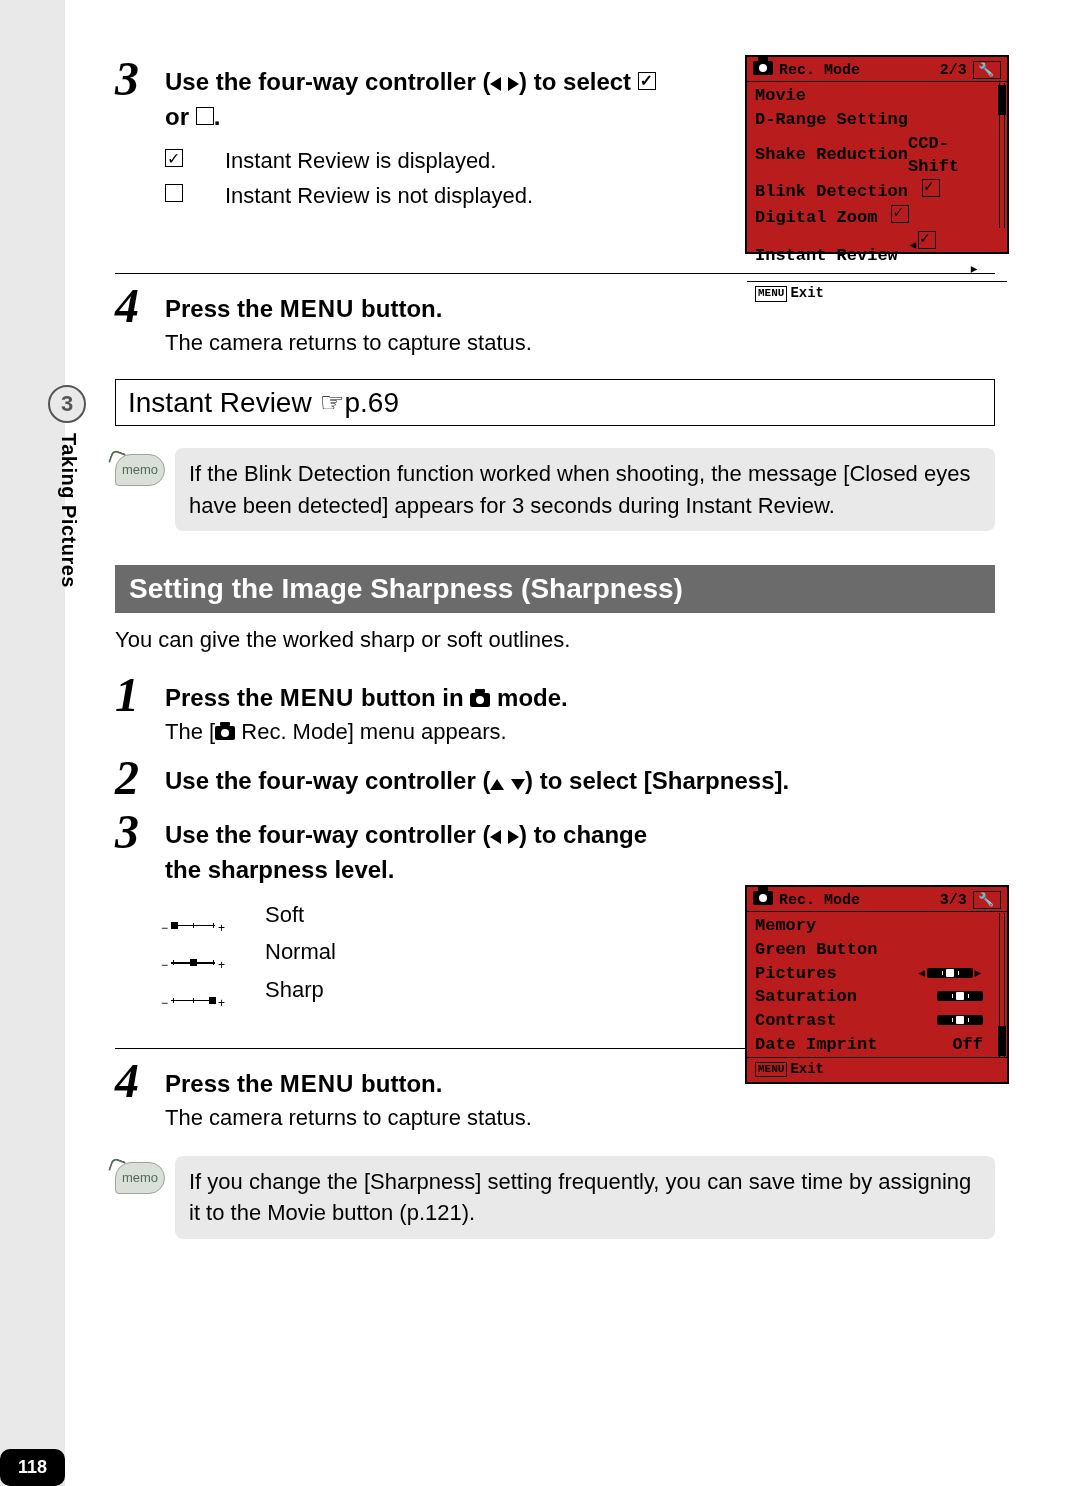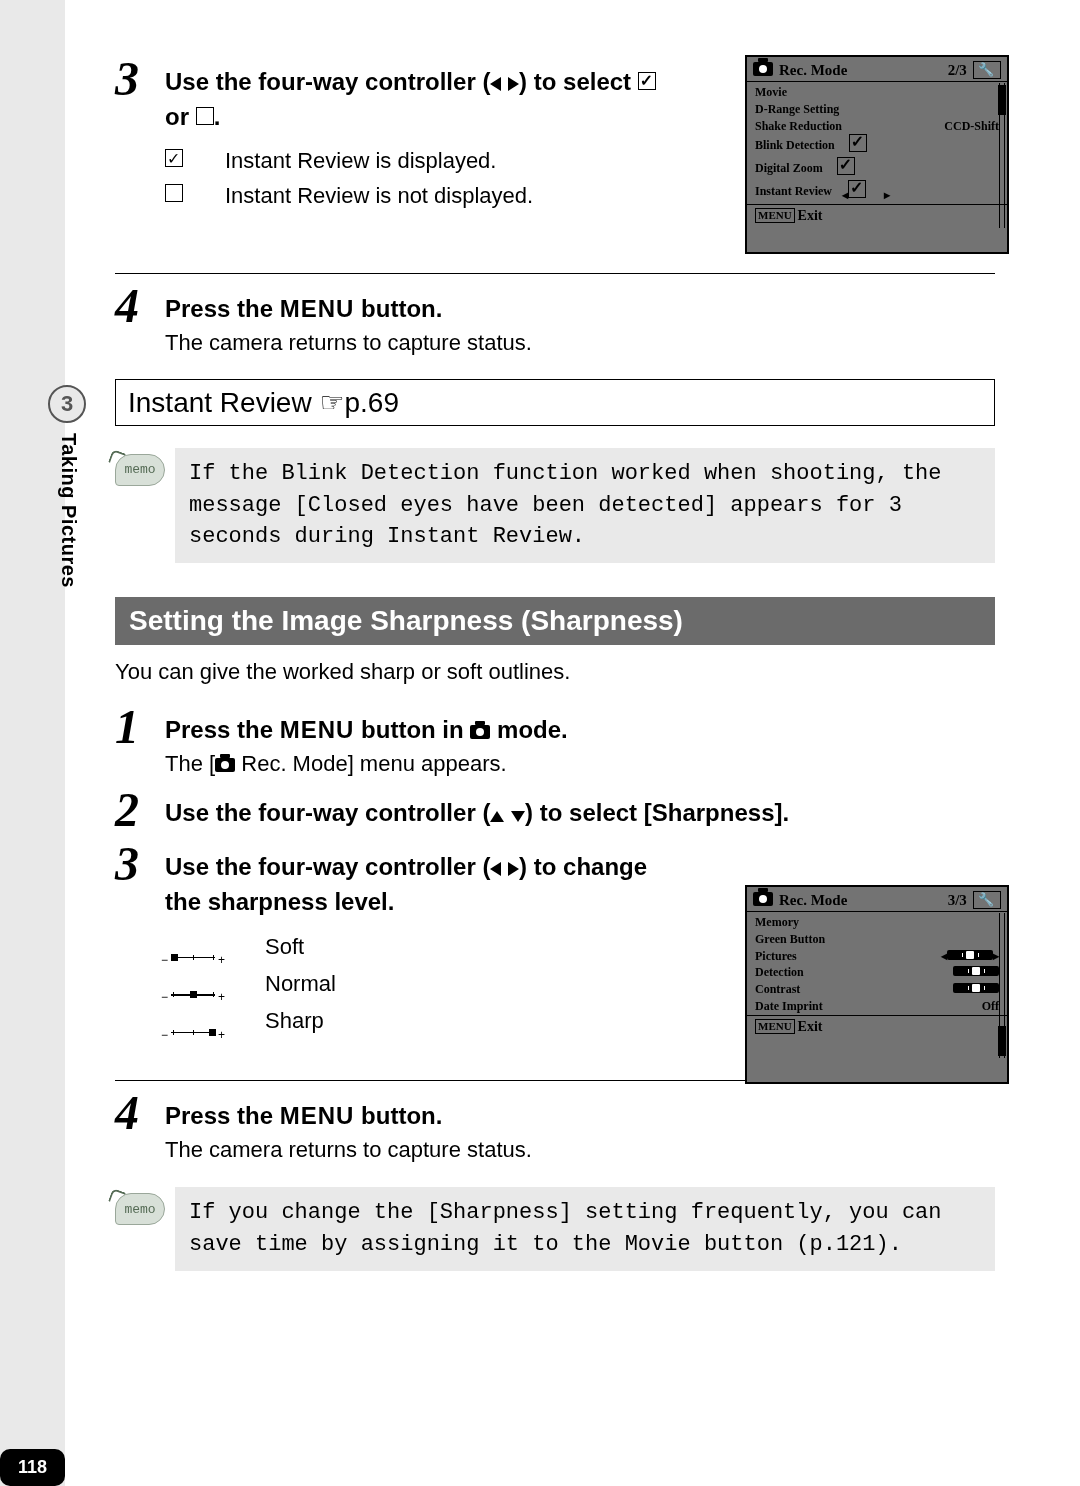--- a/index.html
+++ b/index.html
@@ -96,37 +96,37 @@
   .bullet-sym {
     width: 60px;
     text-align: left;
     font-size: 20px;
   }
   .chk { display:inline-block; width:16px; height:16px; border:1.5px solid #000; position:relative; }
   .chk.on::after { content:"✓"; position:absolute; left:1px; top:-4px; font-size:16px; }
   .screen {
     position: absolute;
     border: 2.5px solid #000;
-    background: #737373;
-    font-family: Liberation Serif, serif;
+    background: #b91c1c;
+    font-family: Liberation Mono, monospace;
   }
   .screen1 { left: 630px; top: 0px; width: 260px; height: 195px; }
   .screen2 { left: 630px; top: 830px; width: 260px; height: 195px; }
   .sc-head {
     display: flex;
     align-items: center;
     padding: 4px 6px 2px 6px;
     font-weight: bold;
     font-size: 15px;
     border-bottom: 1.5px solid #000;
   }
   .sc-head .cam { margin-right: 6px; font-size:15px; }
   .sc-head .pg { margin-left: auto; margin-right: 6px; font-weight:bold; }
   .sc-head .tool-box { border:1.5px solid #000; padding:0 5px; font-size:13px; }
-  .sc-body { padding: 2px 8px 0 8px; font-size: 12px; font-weight:bold; line-height:1.4; position:relative; }
+  .sc-body { padding: 2px 24px 0 8px; font-size: 17px; font-weight:bold; line-height:1.4; position:relative; }
   .sc-row { display:flex; align-items:center; }
   .sc-row .lbl { flex: 0 0 auto; }
   .sc-row .val { margin-left: auto; }
   .sc-hl { font-weight: bold; align-items: center; }
   .sc-foot {
     border-top: 1.5px solid #000;
     padding: 3px 8px;
     font-size: 14px;
     font-weight: bold;
   }
@@ -164,21 +164,20 @@
   .xref-box {
     border: 1.5px solid #000;
     padding: 6px 12px;
     font-size: 28px;
     margin-top: 20px;
   }
   .memo-row {
     display:flex;
     align-items:flex-start;
     margin-top: 22px;
-    font-family: Liberation Mono, monospace;
   }
   .memo-icon {
     width: 60px; flex-shrink:0;
     padding-top: 6px;
   }
   .memo-bubble {
     width:48px; height:30px;
     background:#d8e0d8;
     border:1px solid #9aa79a;
     border-radius: 16px 16px 16px 4px;
@@ -192,20 +191,21 @@
     width:12px; height:12px; border-left:2px solid #556b55; border-top:2px solid #556b55;
     border-radius: 6px 0 0 0;
     transform: rotate(20deg);
   }
   .memo-text {
     flex:1;
     background:#e9e9e9;
     padding: 10px 14px;
     font-size: 22px;
     line-height:1.45;
+    border-radius:8px;
   }
   .section-bar {
     background:#6b6b6b;
     color:#fff;
     font-weight:bold;
     font-size:28px;
     padding: 8px 14px;
     margin-top: 34px;
   }
   .intro {
@@ -405,21 +405,21 @@
             <span class="lbl">Memory</span>
           </div>
         <div class="sc-row">
             <span class="lbl">Green Button</span>
           </div>
         <div class="sc-row sc-hl">
             <span class="lbl">Pictures</span>
             <span class="val">◂<span class="slider-track"><span class="slider-knob" style="left:19px;"></span></span>▸</span>
           </div>
         <div class="sc-row">
-            <span class="lbl">Detection</span>
+            <span class="lbl">Saturation</span>
             <span class="val"><span class="slider-track"><span class="slider-knob" style="left:19px;"></span></span></span>
           </div>
         <div class="sc-row">
             <span class="lbl">Contrast</span>
             <span class="val"><span class="slider-track"><span class="slider-knob" style="left:19px;"></span></span></span>
           </div>
         <div class="sc-row">
             <span class="lbl">Date Imprint</span>
             <span class="val">Off</span>
           </div>

